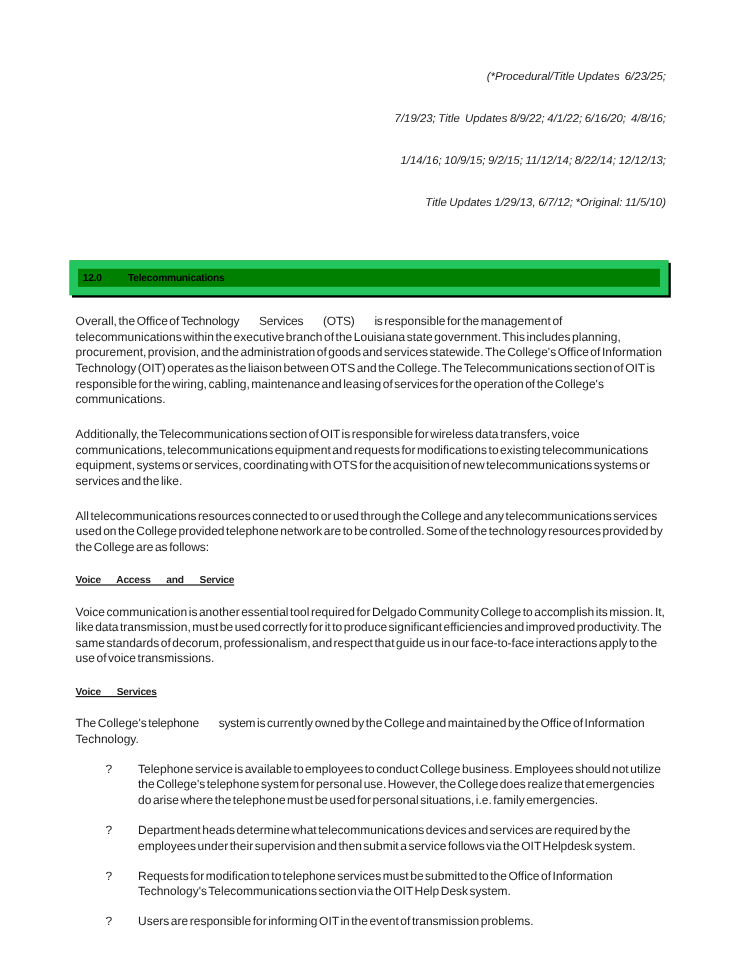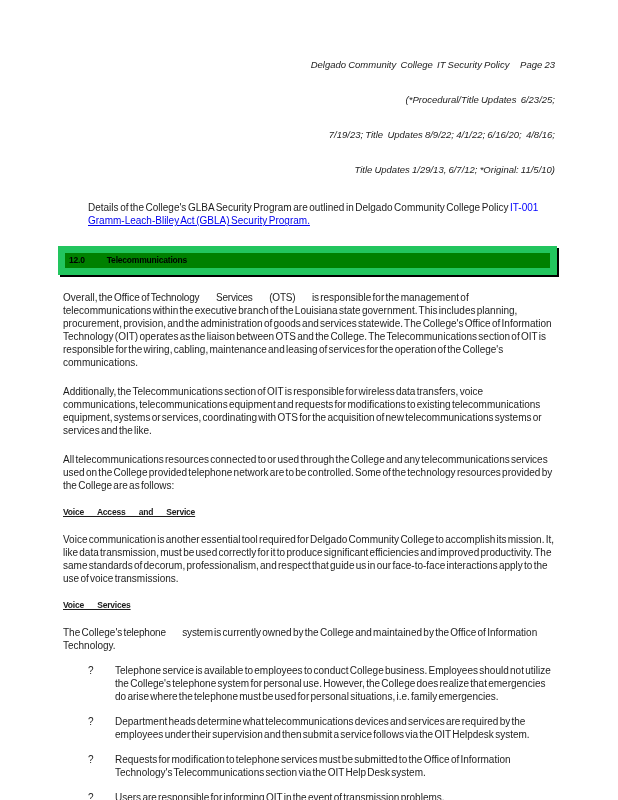--- a/index.html
+++ b/index.html
@@ -65,30 +65,26 @@
   }
   .bullet .b{flex:0 0 27px;}
   .bullet .bt{flex:1;}
 </style>
 </head>
 <body>
 
 <div class="page">
 
   <div class="hdr">
-    <div>Delgado Community  College  IT Security Policy     Page 23</div>
     <div>(*Procedural/Title Updates  6/23/25;</div>
     <div>7/19/23; Title  Updates 8/9/22; 4/1/22; 6/16/20;  4/8/16;</div>
+    <div>1/14/16; 10/9/15; 9/2/15; 11/12/14; 8/22/14; 12/12/13;</div>
     <div>Title Updates 1/29/13, 6/7/12; *Original: 11/5/10)</div>
   </div>
 
-  <p class="intro">
-    <span>Details of the College's GLBA Security Program are outlined in Delgado Community College Policy </span><span class="policy-code">IT-001</span><br>
-    <a class="doc-link">Gramm-Leach-Bliley Act (GBLA) Security Program.</a>
-  </p>
 
   <div class="secbar">
     <span>12.0</span><span class="sectitle">Telecommunications</span>
   </div>
 
   <p class="body-p">
     <span>Overall, the Office of </span><span class="narrow">Technology Services (OTS) is</span><span> responsible for the management of telecommunications within the executive branch of the Louisiana state government. This includes planning, procurement, provision, and the administration of goods and services statewide. The College's Office of Information Technology (OIT) operates as the liaison between OTS and the College. The Telecommunications section of OIT is responsible for the wiring, cabling, maintenance and leasing of services for the operation of the College's communications.</span>
   </p>
 
   <p class="body-p">Additionally, the Telecommunications section of OIT is responsible for wireless data transfers, voice communications, telecommunications equipment and requests for modifications to existing telecommunications equipment, systems or services, coordinating with OTS for the acquisition of new telecommunications systems or services and the like.</p>

